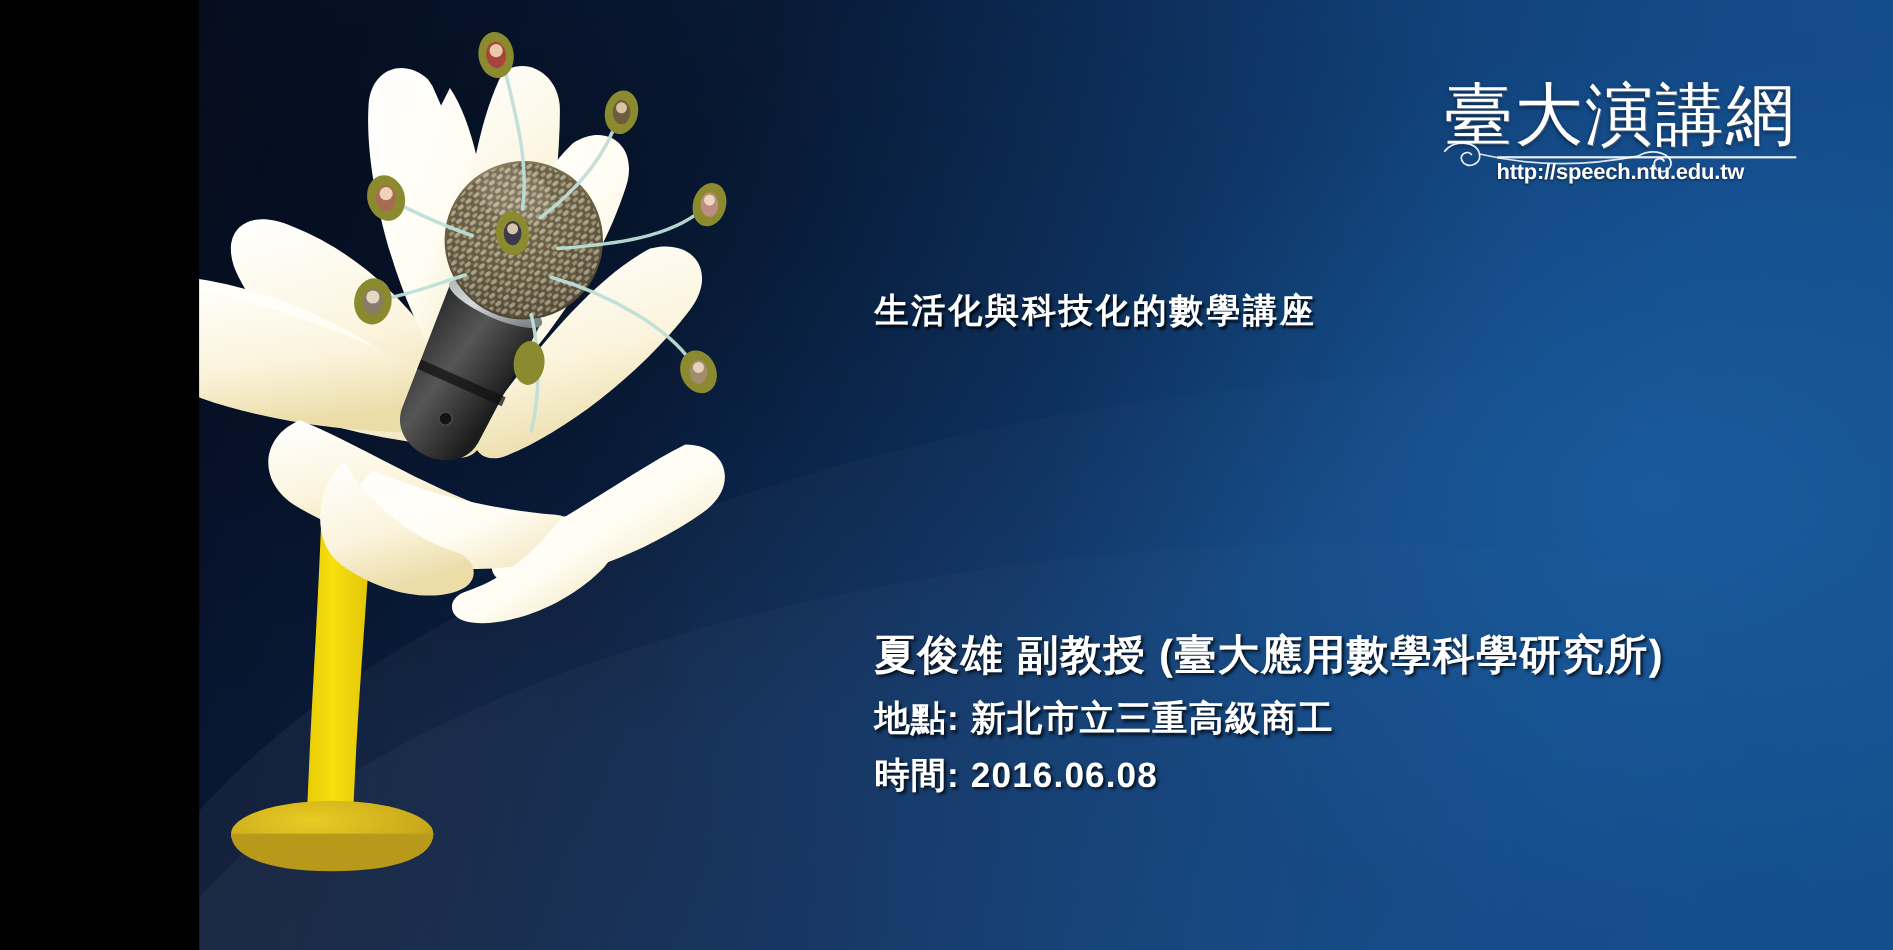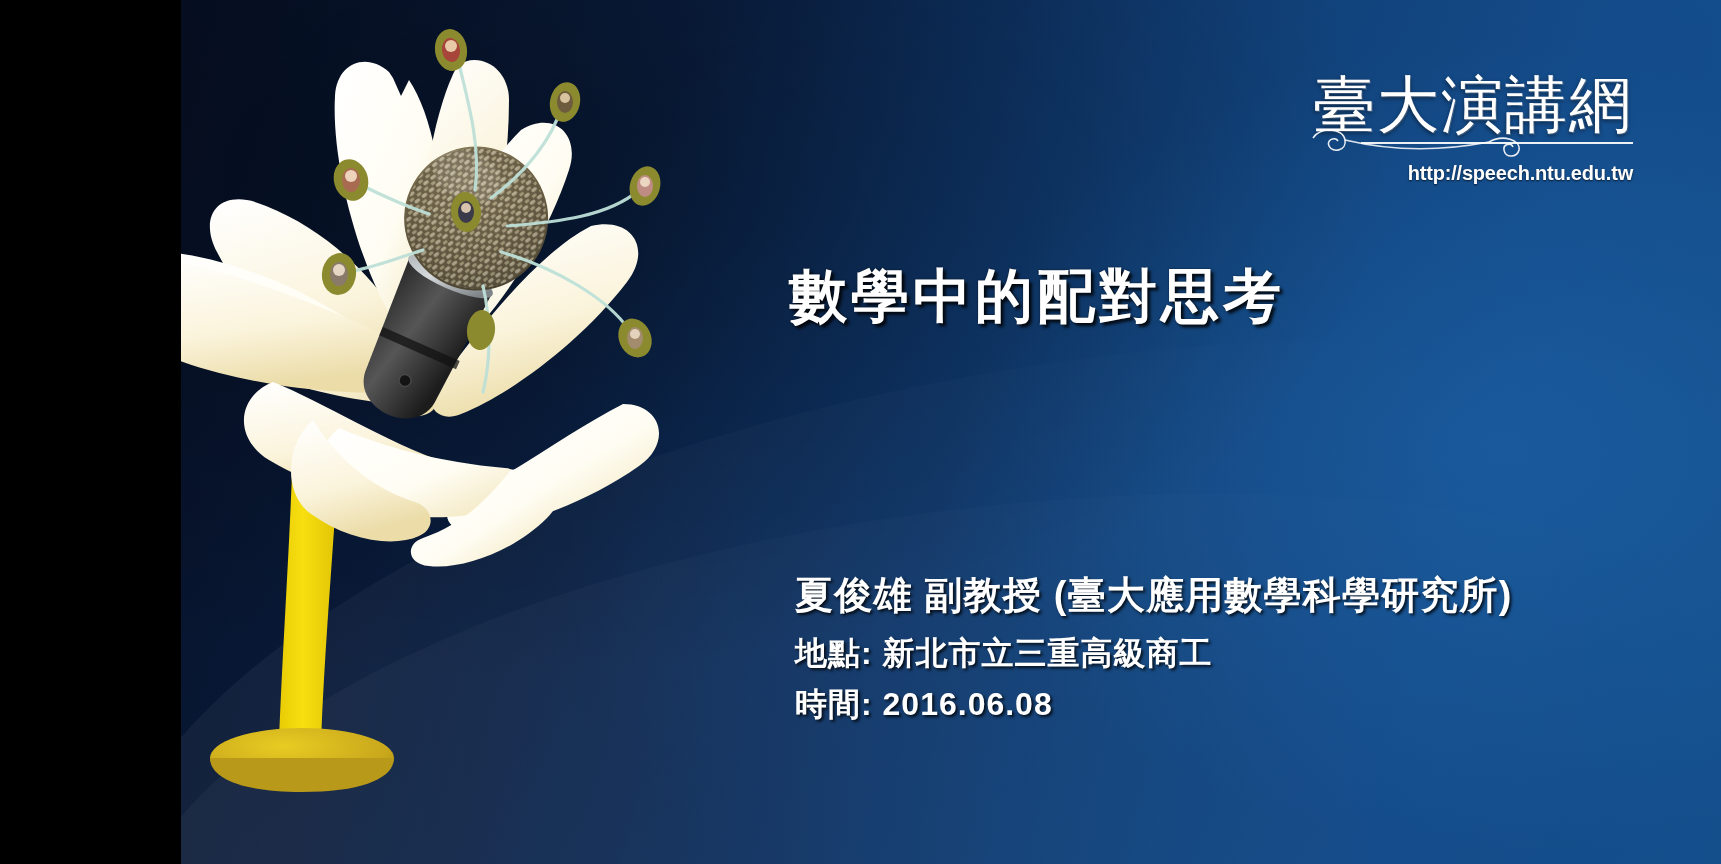--- a/index.html
+++ b/index.html
@@ -47,21 +47,21 @@
   }
   .bg-vign{
     position:absolute; inset:0;
     background:radial-gradient(ellipse 95% 95% at 20% 20%, rgba(0,0,0,0.35) 0%, rgba(0,0,0,0) 62%);
     pointer-events:none;
   }
 
   
   .logo{
     position:absolute; right:88px; top:74px; z-index:30;
-    text-align:right;
+    text-align:center;
   }
   .logo-text{
     font-family:"Liberation Serif","DejaVu Serif",serif;
     font-size:62px; line-height:1.0; color:#ffffff;
     letter-spacing:2px; font-weight:400;
     text-shadow:0 2px 4px rgba(0,0,0,0.55), 1px 1px 0 rgba(255,255,255,0.25);
     white-space:nowrap;
   }
   .logo-flourish{
     position:absolute; left:-6px; top:46px; width:290px; height:40px;
@@ -70,21 +70,21 @@
   .logo-url-wrap{
     margin-top:6px; position:relative;
   }
   .logo-rule{
     width:272px; height:2px; background:#ffffff; margin-left:auto;
     opacity:.92;
   }
   .logo-url{
     font-family:"Liberation Sans","DejaVu Sans",sans-serif;
     font-size:20px; font-weight:bold; color:#ffffff;
-    letter-spacing:-0.2px; margin-top:18px;
+    letter-spacing:-0.2px; margin-top:2px;
     text-shadow:0 1px 2px rgba(0,0,0,0.7);
     white-space:nowrap;
   }
 
   
   .textblock{
     position:absolute; left:795px; top:262px; z-index:30; width:920px;
   }
   .kicker{
     font-size:31px; color:#ffffff; font-weight:bold;
@@ -288,21 +288,21 @@
       <path d="M38 20 C 80 30, 130 32, 182 22" fill="none" stroke="#FFFFFF" stroke-width="1.6" opacity=".85"></path>
       <path d="M182 22 C 196 14, 214 20, 212 30 C 210 38, 198 38, 197 30 C 196 24, 204 22, 206 27" fill="none" stroke="#FFFFFF" stroke-width="1.6" opacity=".9"></path>
     </svg>
     <div class="logo-url-wrap">
       <div class="logo-rule"></div>
       <div class="logo-url">http://speech.ntu.edu.tw</div>
     </div>
   </div>
 
   <div class="textblock">
-    <div class="title title-l1">數學中的配對思考</div>
+    <div class="kicker">生活化與科技化的數學講座</div>
   </div>
 
   <div class="speaker-block">
     <div class="speaker">夏俊雄 副教授 (臺大應用數學科學研究所)</div>
     <div class="meta">地點: 新北市立三重高級商工</div>
     <div class="meta">時間: 2016.06.08</div>
   </div>
 
   <div class="letterbox-left"></div>
 

